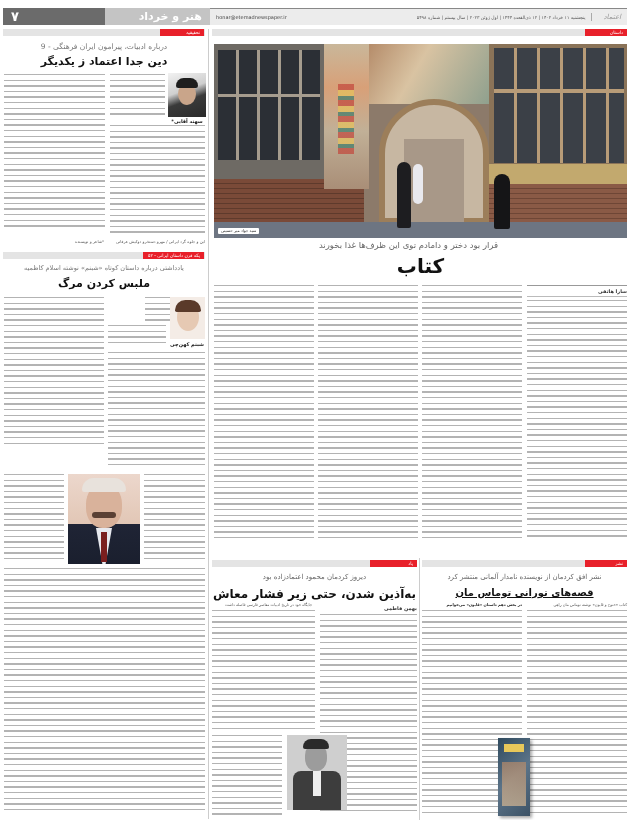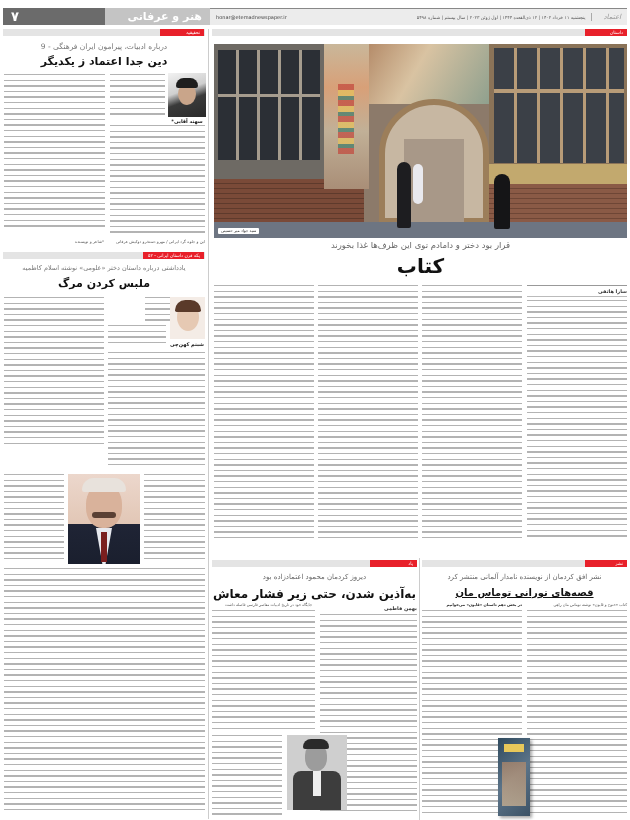--- a/index.html
+++ b/index.html
@@ -21,21 +21,21 @@
   .byline { position: absolute; font-size: 5px; font-weight: bold; color: #333; }
   .rule { position: absolute; background: #ccc; }
   .caption { position: absolute; font-size: 4px; background: #fff; color: #222; padding: 0 3px; line-height: 6px; border-radius: 1px; }
   .portrait-label { position: absolute; font-size: 5px; font-weight: bold; color: #111; text-align: center; }
 </style>
 </head>
 <body>
 
 <div class="topbar">
   <div class="pagenum">۷</div>
-  <div class="section">هنر و عرفانی</div>
+  <div class="section">هنر و خرداد</div>
   <div class="rest">
     <span class="email">honar@etemadnewspaper.ir</span>
     <span style="display:flex;align-items:center;">
       <span class="dateline">پنجشنبه ۱۱ خرداد ۱۴۰۲ | ۱۲ ذی‌القعده ۱۴۴۴ | اول ژوئن ۲۰۲۳ | سال بیستم | شماره ۵۴۹۸</span>
       <span class="logo">اعتماد</span>
     </span>
   </div>
 </div>
 
 <div class="secbar" style="top:29px;left:3px;width:202px;"></div>
@@ -51,21 +51,21 @@
 </div>
 <div class="portrait-label" style="top:118px;left:168px;width:38px;">سهند آقایی*</div>
 <div class="lines" style="top:74px;left:110px;width:55px;height:42px;"></div>
 <div class="lines" style="top:74px;left:4px;width:101px;height:156px;"></div>
 <div class="lines" style="top:125px;left:110px;width:95px;height:108px;"></div>
 <div class="txt" style="position:absolute;top:239px;left:110px;width:95px;font-size:4px;">ابن و جلوه گرد ایرانی / مهرو دستخرو دوکیش عرفانی</div>
 <div class="txt" style="position:absolute;top:239px;left:4px;width:100px;font-size:4px;">*شاعر و نویسنده</div>
 
 <div class="secbar" style="top:252px;left:3px;width:202px;"></div>
 <div class="tag" style="top:252px;left:143px;width:61px;">یکه فرن داستان ایرانی - ۵۲</div>
-<div class="kicker" style="top:264px;left:3px;width:202px;font-size:6.5px;color:#777;">یادداشتی درباره داستان دختر «علومی» نوشته اسلام کاظمیه</div>
+<div class="kicker" style="top:264px;left:3px;width:202px;font-size:6.5px;color:#777;">یادداشتی درباره داستان کوتاه «شبنم» نوشته اسلام کاظمیه</div>
 <div class="headline" style="top:277px;left:3px;width:202px;font-size:11px;">ملبس کردن مرگ</div>
 <div class="lines" style="top:297px;left:145px;width:60px;height:25px;"></div>
 <div class="photo" style="top:297px;left:170px;width:35px;height:42px;background:#f4ece6;">
   <div style="position:absolute;left:7px;top:6px;width:22px;height:28px;border-radius:50%;background:#e6c9b3;"></div>
   <div style="position:absolute;left:5px;top:3px;width:26px;height:12px;border-radius:12px 12px 2px 2px;background:#5a3a2a;"></div>
 </div>
 <div class="portrait-label" style="top:341px;left:168px;width:38px;">شبنم کهن‌چی</div>
 <div class="lines" style="top:297px;left:4px;width:100px;height:150px;"></div>
 <div class="lines" style="top:325px;left:108px;width:58px;height:22px;"></div>
 <div class="lines" style="top:352px;left:108px;width:97px;height:115px;"></div>
@@ -103,21 +103,21 @@
   <div style="position:absolute;left:275px;top:140px;width:138px;height:40px;background:repeating-linear-gradient(180deg,#8a5a46 0 4px,#6e4636 4px 5px);"></div>
 
   <div style="position:absolute;left:0;top:178px;width:413px;height:16px;background:#6d7582;"></div>
 
   <div style="position:absolute;left:183px;top:118px;width:14px;height:66px;background:#1d1d20;border-radius:7px 7px 2px 2px;"></div>
   <div style="position:absolute;left:199px;top:120px;width:10px;height:40px;background:#e9e9ee;border-radius:5px;"></div>
   <div style="position:absolute;left:280px;top:130px;width:16px;height:55px;background:#151517;border-radius:8px 8px 2px 2px;"></div>
   <div class="caption" style="left:4px;bottom:4px;">سید جواد میر حسینی</div>
 </div>
 
-<div class="kicker" style="top:240px;left:214px;width:413px;font-size:8.5px;color:#666;">قرار بود دختر و دامادم توی این ظرف‌ها غذا بخورند</div>
+<div class="kicker" style="top:240px;left:202px;width:413px;font-size:8.5px;color:#666;">قرار بود دختر و دامادم توی این ظرف‌ها غذا بخورند</div>
 <div class="headline" style="top:254px;left:214px;width:413px;font-size:20px;">کتاب</div>
 <div class="rule" style="top:285px;left:527px;width:100px;height:1px;background:#999;"></div>
 <div class="byline" style="top:288px;left:527px;width:100px;text-align:right;">سارا هاتفی</div>
 <div class="rule" style="top:296px;left:527px;width:100px;height:1px;background:#bbb;"></div>
 <div class="lines" style="top:300px;left:527px;width:100px;height:240px;"></div>
 <div class="lines" style="top:285px;left:422px;width:100px;height:258px;"></div>
 <div class="lines" style="top:285px;left:318px;width:100px;height:258px;"></div>
 <div class="lines" style="top:285px;left:214px;width:100px;height:258px;"></div>
 
 <div class="rule" style="top:558px;left:419px;width:1px;height:262px;"></div>

